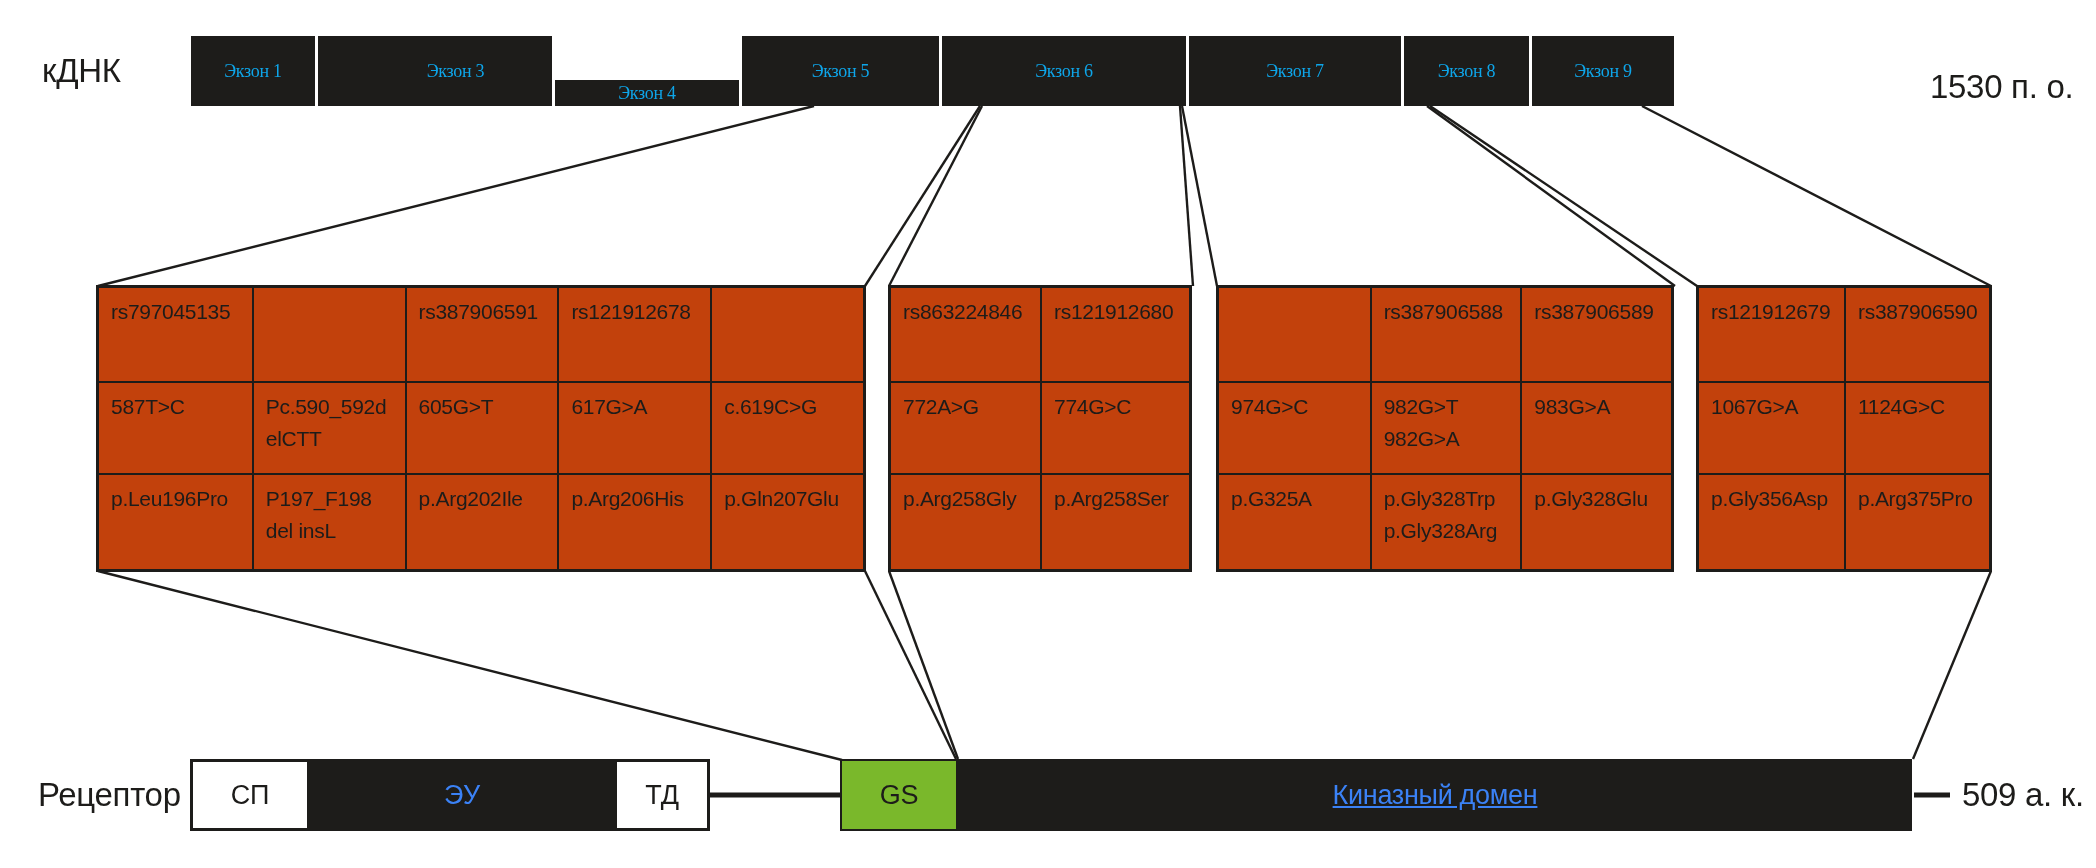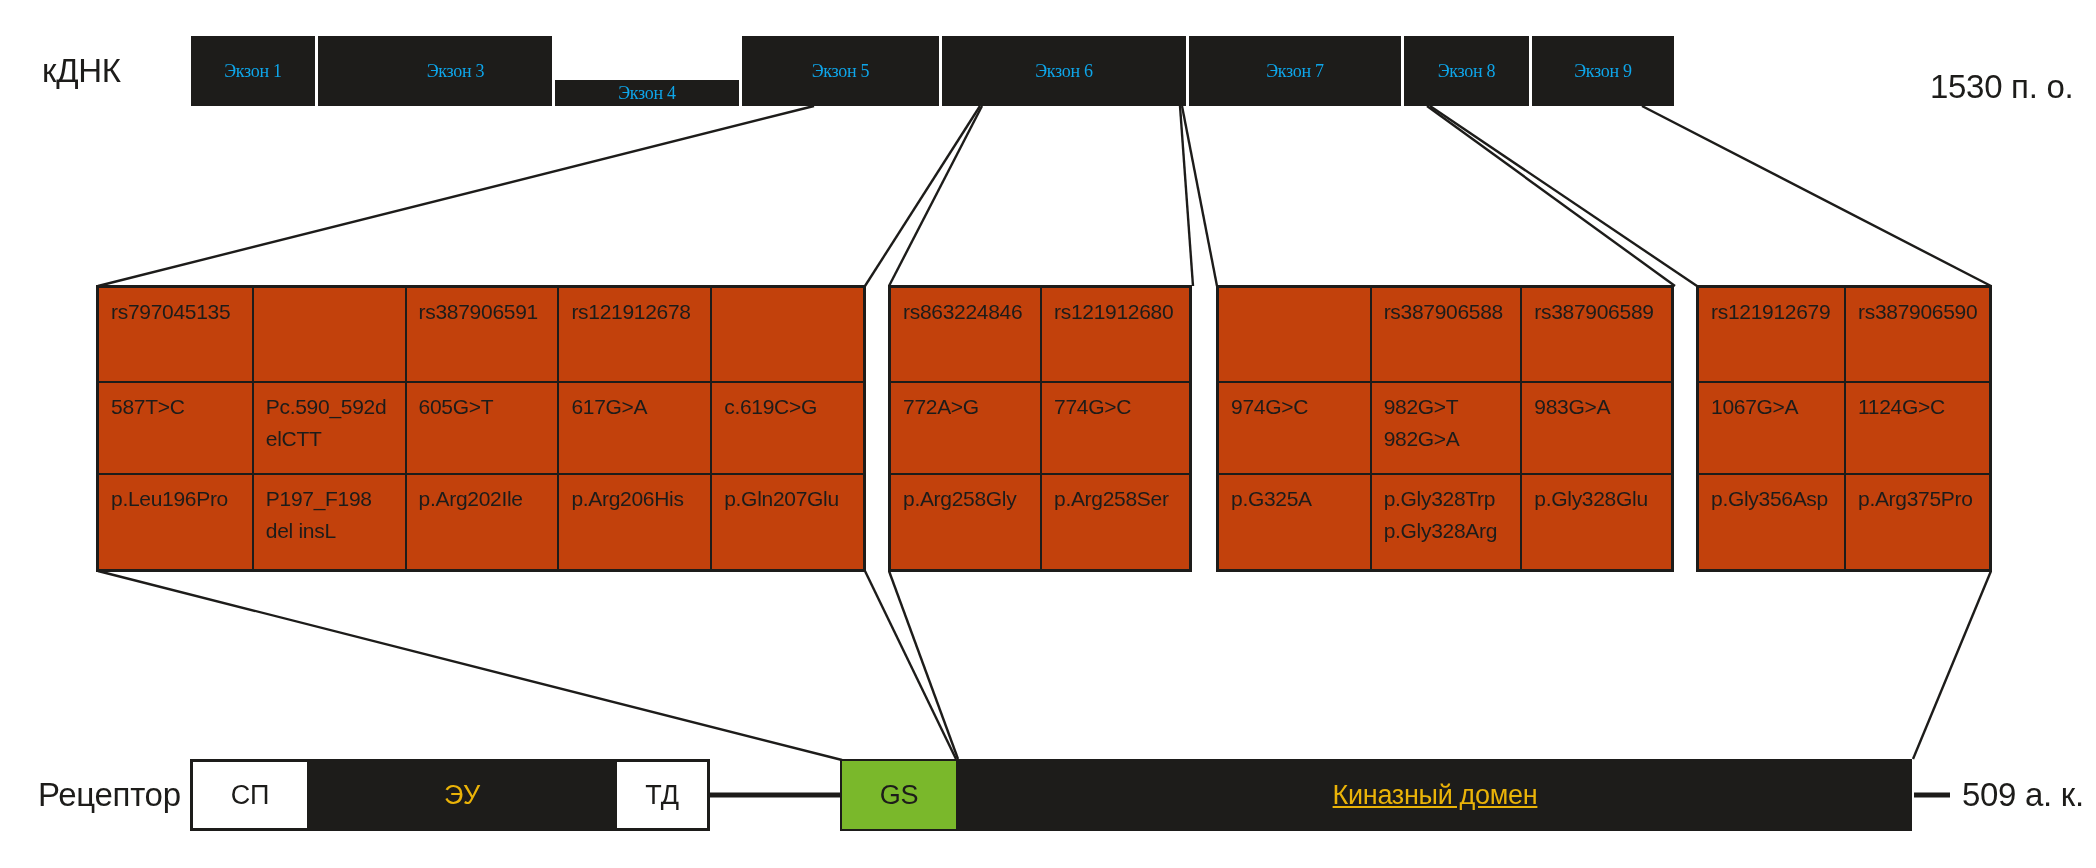--- a/index.html
+++ b/index.html
@@ -83,21 +83,21 @@
     top:759px;
     height:72px;
     box-sizing:border-box;
     display:flex;
     align-items:center;
     justify-content:center;
     font-size:27px;
     white-space:nowrap;
   }
   .rseg.outlined{background:#ffffff;border:3px solid var(--ink);color:var(--ink);}
-  .rseg.filled{background:var(--ink);color:#eab308;}
+  .rseg.filled{background:var(--ink);color:#3b82f6;}
   .rseg.gs{background:var(--green);border:2px solid var(--ink);color:var(--ink);}
 </style>
 </head>
 <body>
 
 <div class="canvas">
 
   <svg id="connectors">
       <line x1="814" y1="106" x2="98" y2="286" stroke="#1d1c1a" stroke-width="2.4"></line>
       <line x1="980" y1="106" x2="865" y2="286" stroke="#1d1c1a" stroke-width="2.4"></line>

